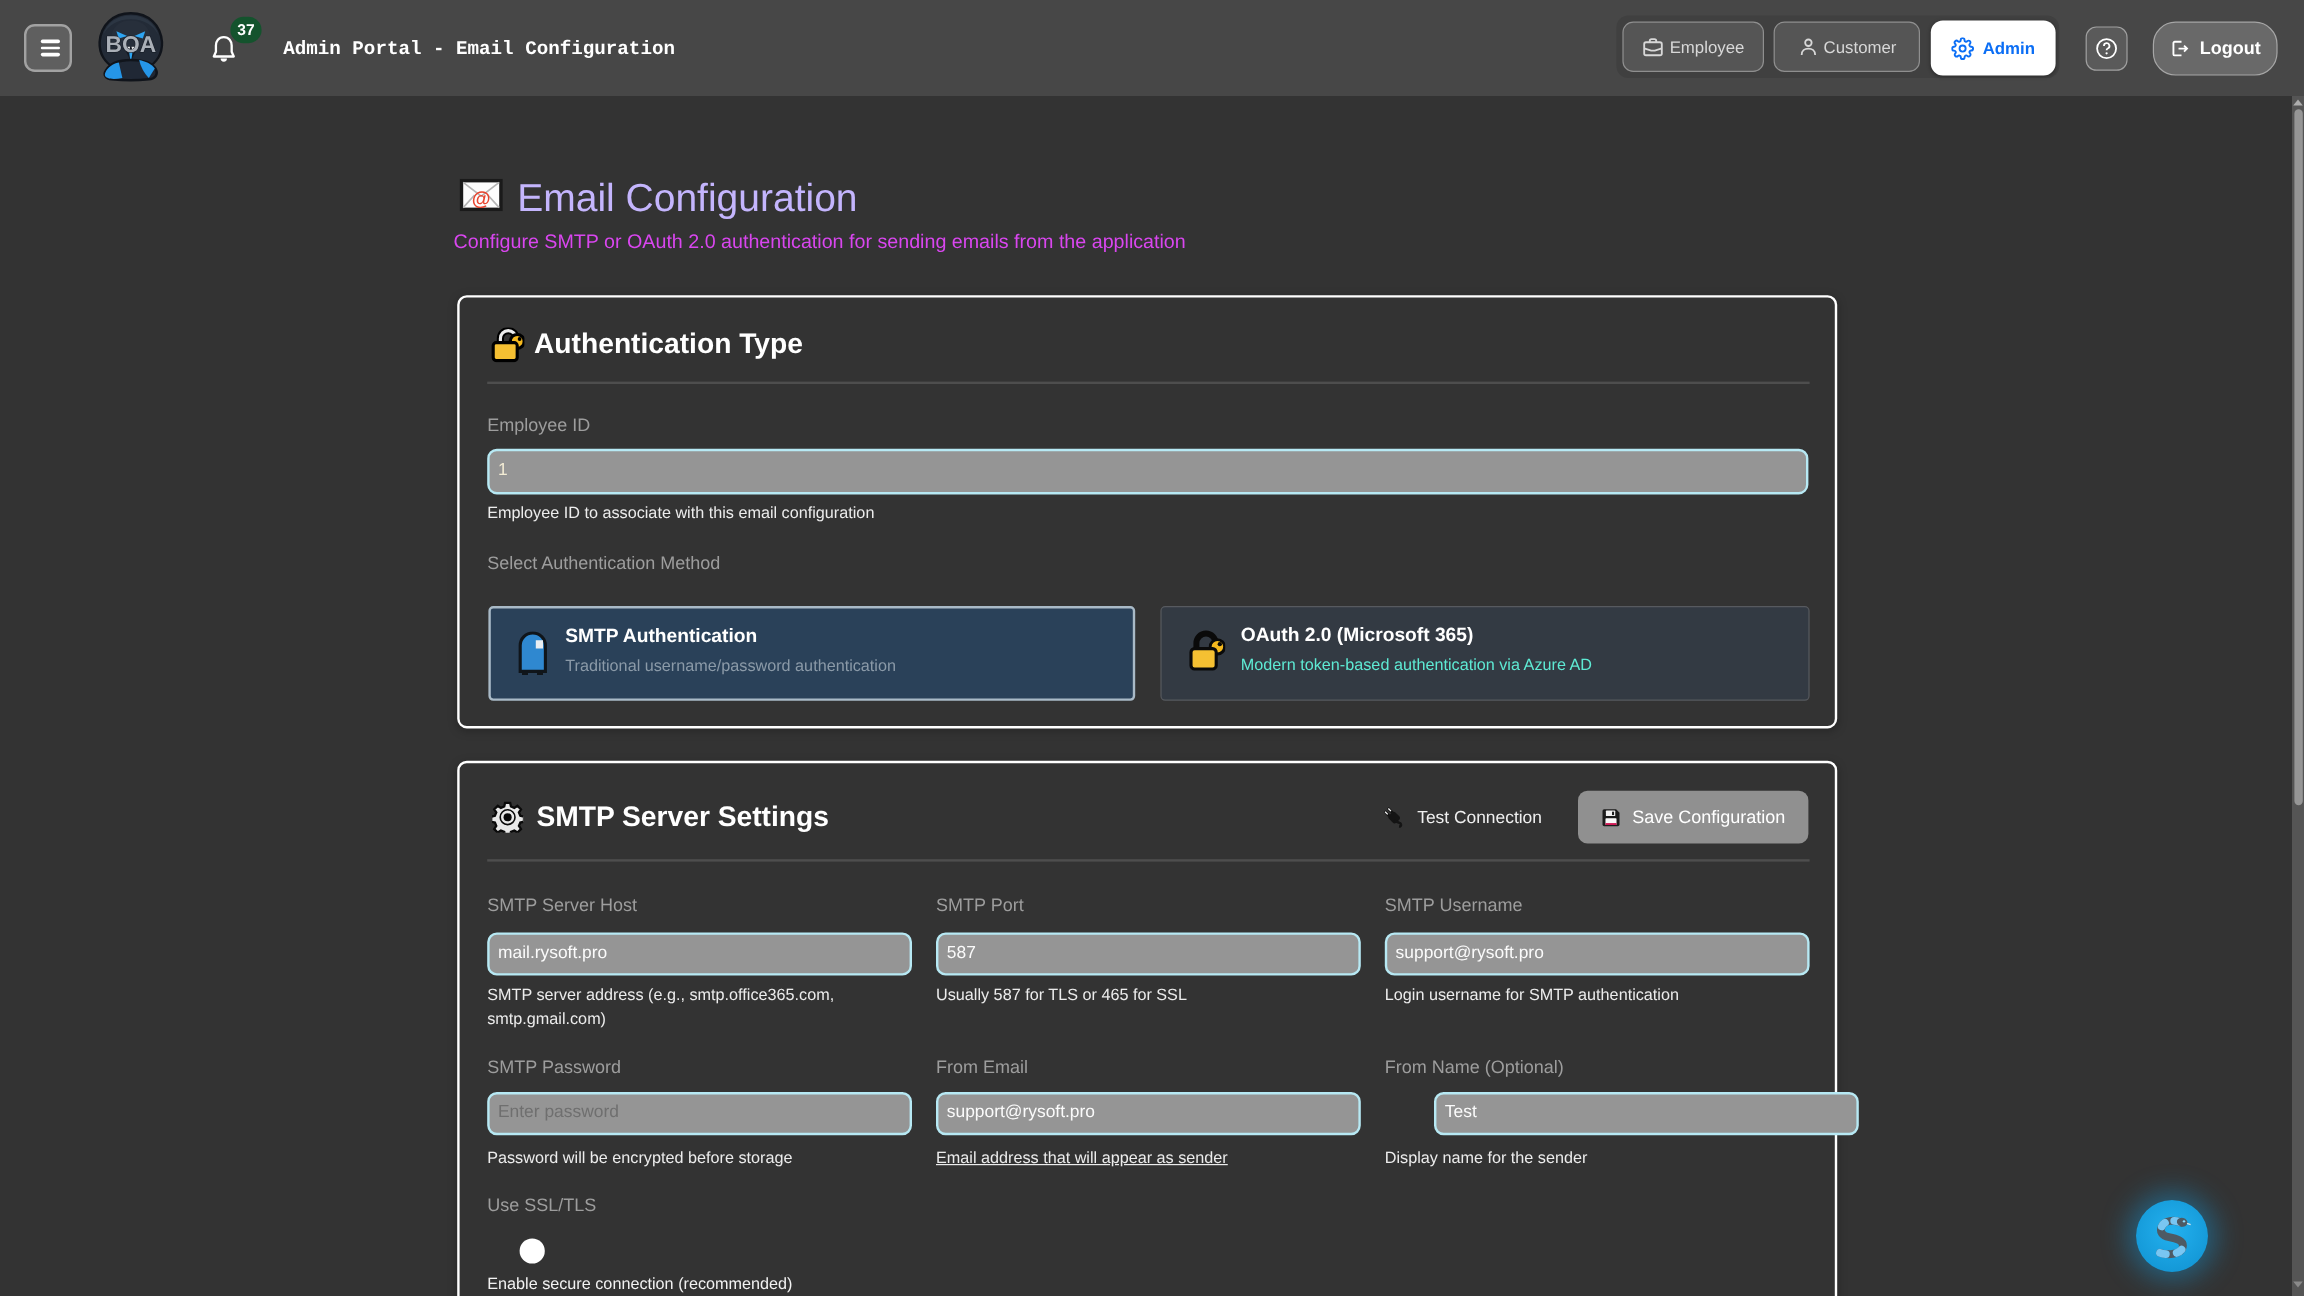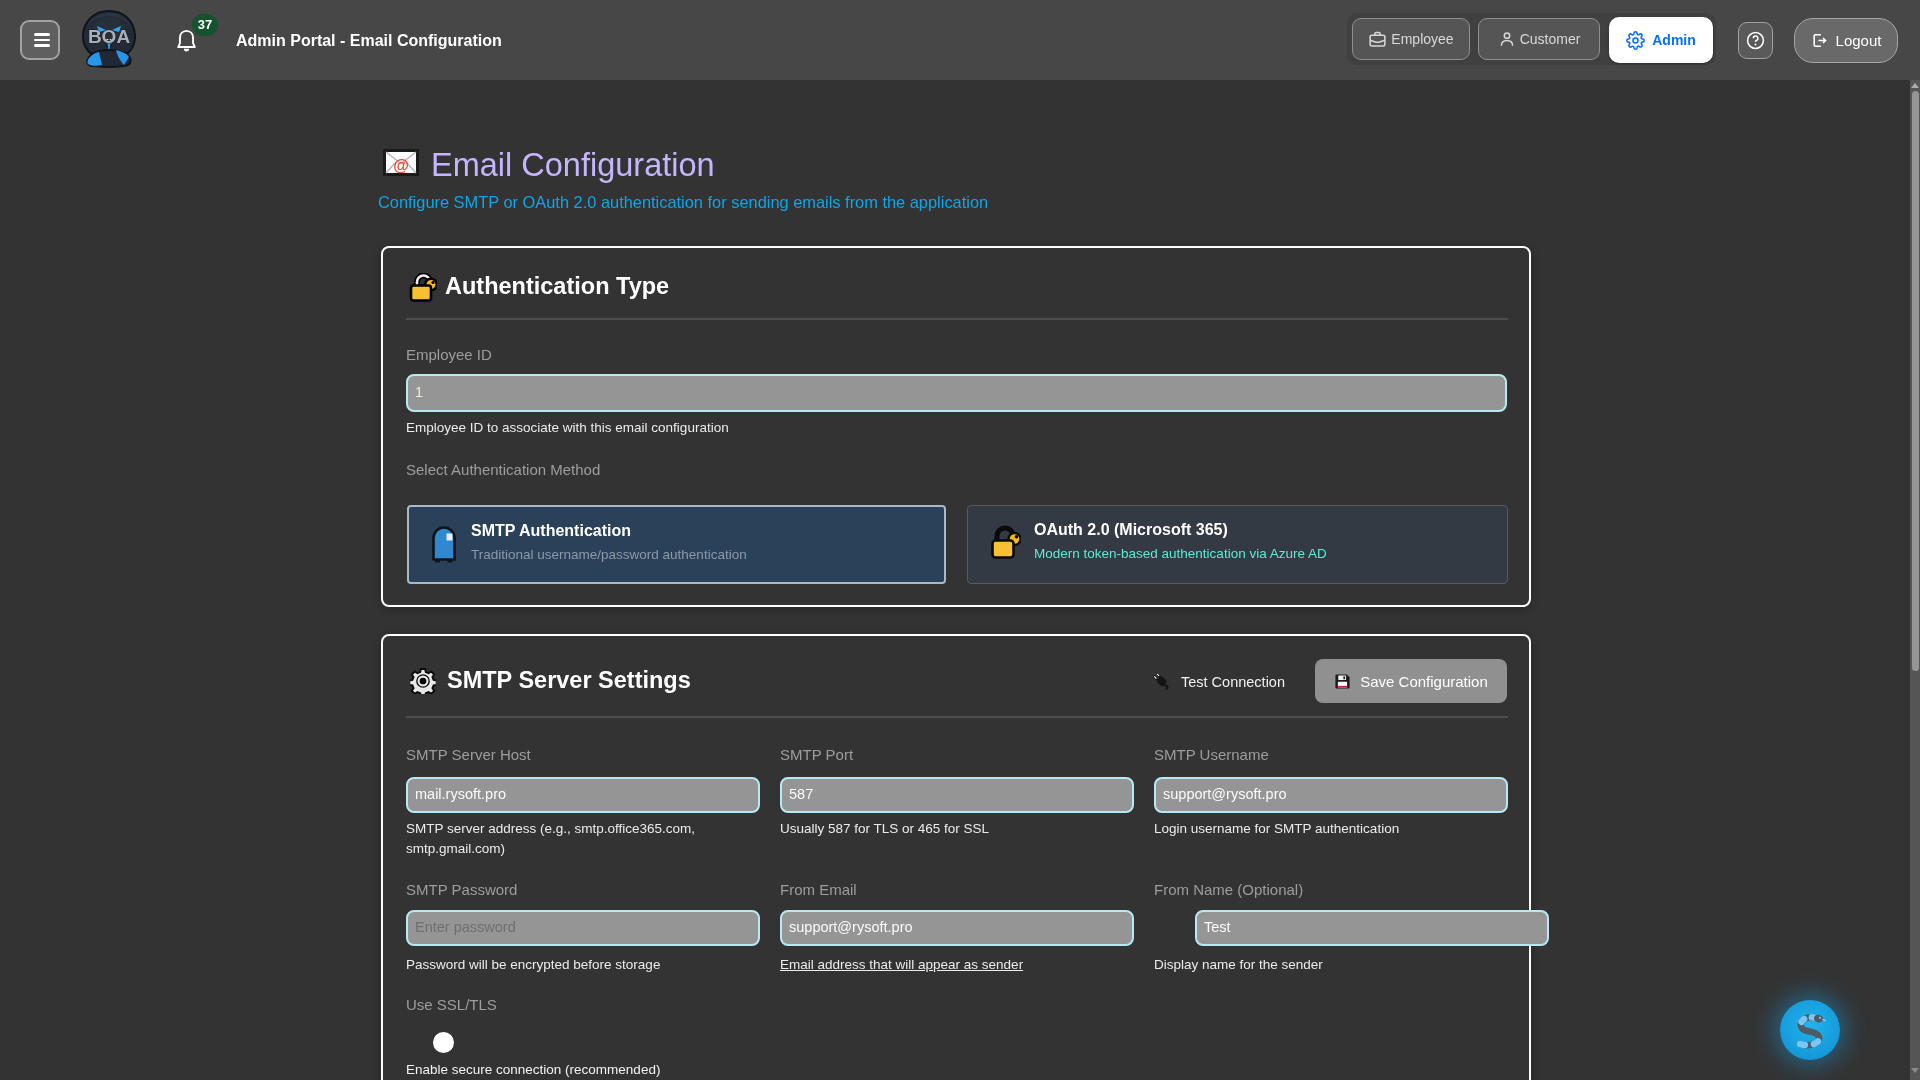--- a/index.html
+++ b/index.html
@@ -1,29 +1,29 @@
 <!DOCTYPE html>
 <html><head>
 <meta charset="utf-8">
 <style>
 * { margin:0; padding:0; box-sizing:border-box; }
 html,body { width:1920px; height:1080px; overflow:hidden; background:#333333; font-family:"Liberation Sans", sans-serif; }
 .abs { position:absolute; }
 #topbar { position:absolute; left:0; top:0; width:1920px; height:80px; background:#474747; }
 #hamburger { position:absolute; left:20px; top:20px; width:40px; height:40px; border:2px solid #a2a2a2; border-radius:9px; background:#5f5f5f; }
 .hbar { position:absolute; left:11.5px; width:16px; height:2.6px; background:#fff; border-radius:2px; }
-#title { position:absolute; left:236px; top:32px; font-size:16px; font-weight:bold; color:#fff; }
+#title { position:absolute; left:236px; top:32px; font-size:16px; font-weight:bold; color:#fff;font-family:Liberation Mono, monospace; }
 #badge { position:absolute; left:192px; top:14px; width:26px; height:22px; border-radius:11px; background:#14532d; color:#fff; font-size:13px; font-weight:bold; text-align:center; line-height:22px; }
 #btngroup { position:absolute; left:1347px; top:13px; width:369px; height:52px; background:#404040; border-radius:10px; }
 .topbtn { position:absolute; top:18px; height:42px; border:1.5px solid #8f8f8f; border-radius:9px; background:#555555; color:#d8d8d8; font-size:14px; display:flex; align-items:center; justify-content:center; gap:4px; }
 #adminbtn { position:absolute; left:1609px; top:17px; width:104px; height:46px; background:#ffffff; border-radius:10px; color:#0b6ef5; font-weight:bold; font-size:14px; display:flex; align-items:center; justify-content:center; gap:7px; box-shadow:0 1px 3px rgba(0,0,0,.3); }
 #helpbtn { position:absolute; left:1738px; top:22px; width:35px; height:37px; border:1.5px solid #a0a0a0; border-radius:9px; background:#5a5a5a; display:flex; align-items:center; justify-content:center; }
-#logoutbtn { position:absolute; left:1794px; top:18px; width:104px; height:45px; border:1.5px solid #a6a6a6; border-radius:19px; background:#696969; color:#fff; font-weight:normal; font-size:15px; display:flex; align-items:center; justify-content:center; gap:8px; }
+#logoutbtn { position:absolute; left:1794px; top:18px; width:104px; height:45px; border:1.5px solid #a6a6a6; border-radius:19px; background:#696969; color:#fff; font-weight:bold; font-size:15px; display:flex; align-items:center; justify-content:center; gap:8px; }
 h1.pgtitle { position:absolute; left:431px; top:147px; font-size:32.5px; font-weight:normal; color:#c4b5fd; }
-.pgsub { position:absolute; left:378px; top:193px; font-size:16.4px; color:#0ea5e9; }
+.pgsub { position:absolute; left:378px; top:193px; font-size:16.4px; color:#d946ef; }
 .card { position:absolute; left:381px; width:1150px; background:#333333; border:2px solid #ffffff; border-radius:8px; box-shadow:0 2px 8px rgba(0,0,0,.25); }
 #card1 { top:246px; height:361px; }
 #card2 { top:634px; height:560px; }
 .cardtitle { position:absolute; font-size:23.5px; font-weight:bold; color:#fff; }
 .divider { position:absolute; left:23px; width:1102px; height:2px; background:#4e4e4e; }
 .lbl { position:absolute; font-size:15px; color:#9d9d9d; }
 .inp { position:absolute; height:36px; background:#959595; border:2.5px solid #b7e9f4; border-radius:8px; color:#fbfbfb; font-size:14.5px; line-height:31px; padding-left:7px; }
 .hint { position:absolute; font-size:13.5px; color:#ececec; line-height:19.5px; }
 .optcard { position:absolute; top:257px; height:79px; border-radius:4px; }
 #optsmtp { left:24px; width:539px; background:#2a4159; border:2px solid #a9bac7; }

